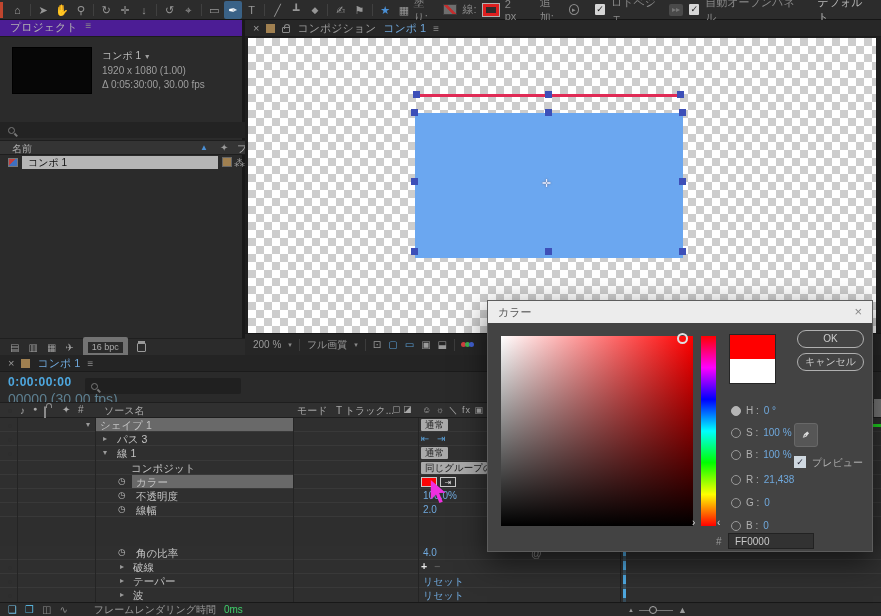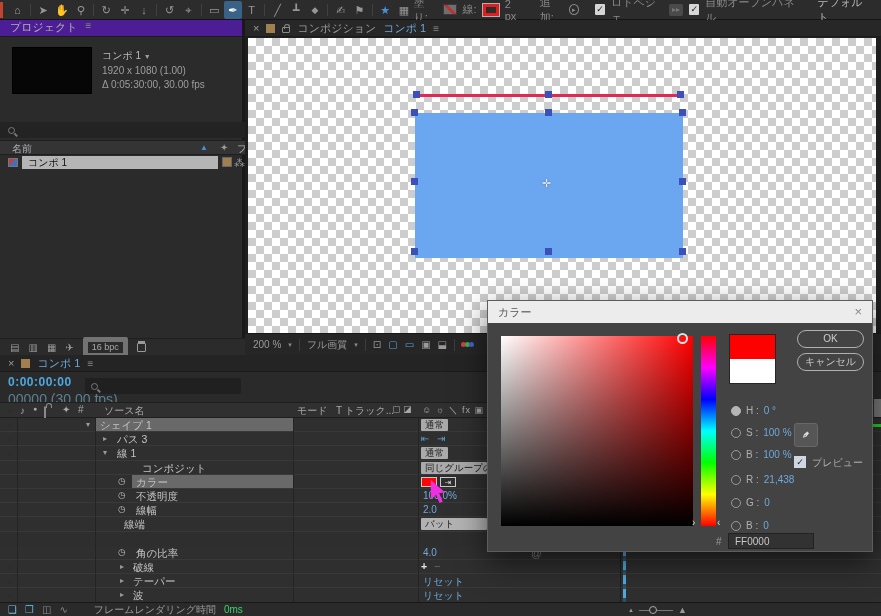--- a/index.html
+++ b/index.html
@@ -338,43 +338,39 @@
       <span class="abs blueic" style="left:421px;top:1px;font-size:10px">⇤</span>
       <span class="abs blueic" style="left:437px;top:1px;font-size:10px">⇥</span>
     </div>
     <div class="tr" style="top:91.4px">
       <span class="eye abs" style="left:5px;top:4px"></span>
       <span class="tw" style="left:103px">▾</span>
       <span class="lbl" style="left:117px">線 1</span>
       <span class="chip">通常</span>
     </div>
     <div class="tr" style="top:105.6px">
-      <span class="lbl" style="left:142px">コンポジット</span>
+      <span class="lbl" style="left:131px">コンポジット</span>
       <span class="chip wide">同じグループの前</span>
     </div>
     <div class="tr" style="top:119.8px">
       <div class="hl" style="left:132px;width:161px"></div>
       <span class="sw" style="left:118px">◷</span>
       <span class="lbl" style="left:136px">カラー</span>
       <span class="cswatch"></span>
       <span class="cpick">⇥</span>
     </div>
     <div class="tr" style="top:134px">
       <span class="sw" style="left:118px">◷</span>
       <span class="lbl" style="left:136px">不透明度</span>
       <span class="bval">100.0%</span>
     </div>
     <div class="tr" style="top:148.2px">
       <span class="sw" style="left:118px">◷</span>
       <span class="lbl" style="left:136px">線幅</span>
       <span class="bval">2.0</span>
-    </div>
-    <div class="tr" style="top:162.4px">
-      <span class="lbl" style="left:124px">線端</span>
-      <span class="chip" style="width:66px;background:#b2b2b2">バット</span>
     </div>
     <div class="tr" style="top:190.8px">
       <span class="sw" style="left:118px">◷</span>
       <span class="lbl" style="left:136px">角の比率</span>
       <span class="bval">4.0</span>
       <span class="abs" style="left:531px;top:1px;color:#8a8a8a">@</span>
     </div>
     <div class="tr" style="top:205px">
       <span class="eye abs" style="left:5px;top:4px"></span>
       <span class="tw" style="left:120px">▸</span>

